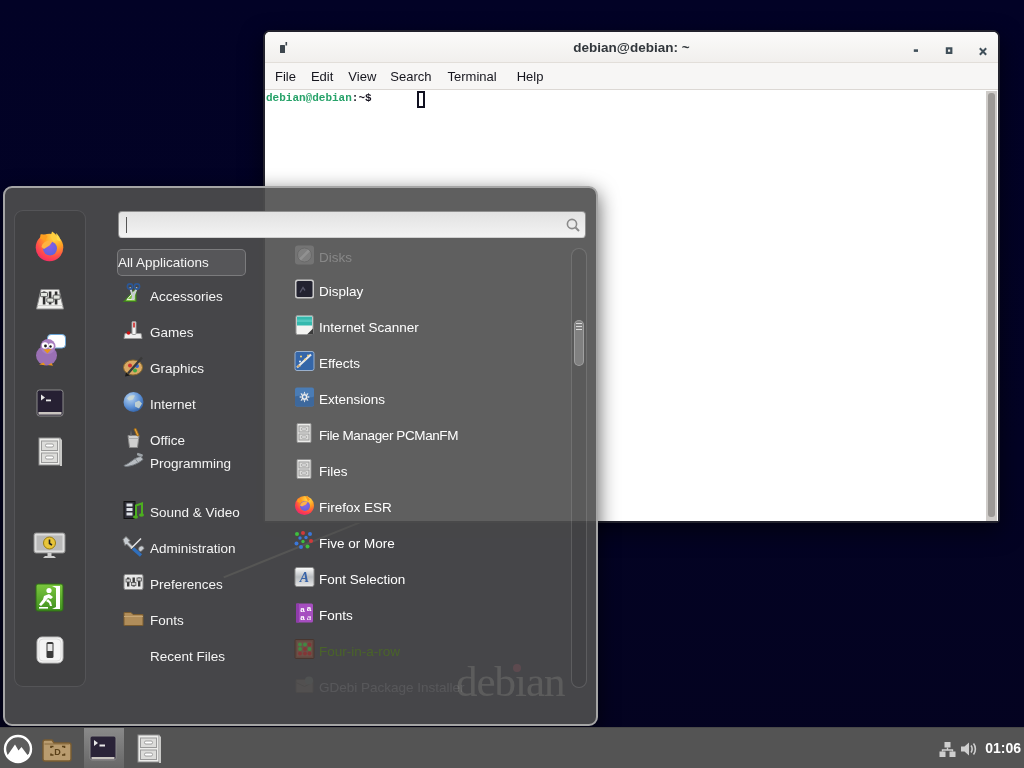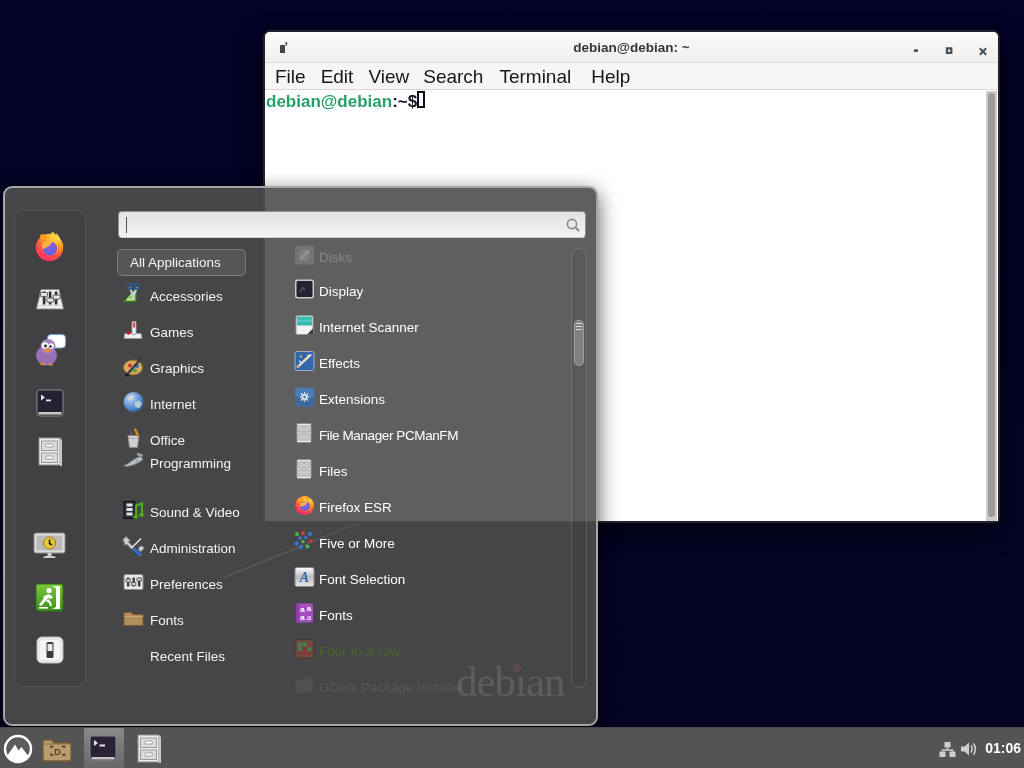--- a/index.html
+++ b/index.html
@@ -8,36 +8,36 @@
 
 
 #wm{position:absolute;left:456px;top:657px;font-family:"Liberation Serif",serif;font-size:43px;color:#dedede;letter-spacing:-1px}
 #wmdot{position:absolute;left:513px;top:664px;width:8px;height:8px;border-radius:50%;background:#e8295f}
 #wave{position:absolute;left:218px;top:547px;width:157px;height:2px;background:rgba(225,225,195,0.7);transform:rotate(-22deg)}
 
 
 #term{position:absolute;left:263px;top:30px;width:737px;height:493px;background:#fff;border:2px solid #23232e;border-radius:7px 7px 4px 4px;box-shadow:0 8px 22px rgba(0,0,0,.55)}
 #thead{position:absolute;left:0;top:0;width:100%;height:31px;background:linear-gradient(180deg,#fbfbfa,#f1efed);border-radius:5px 5px 0 0;border-bottom:1px solid #e2ded9}
 #ttitle{width:100%;text-align:center;font-size:13.5px;font-weight:bold;color:#32373c;line-height:31px}
-#tmenu{position:absolute;left:0;top:31px;width:100%;height:27px;background:#f7f6f5;border-bottom:1px solid #dcd8d4;font-size:19px;color:#16161e;line-height:27px}
+#tmenu{position:absolute;left:0;top:31px;width:100%;height:27px;background:#f7f6f5;border-bottom:1px solid #dcd8d4;font-size:13px;color:#16161e;line-height:27px}
 #tmenu span{display:inline-block}
 #tbody{position:absolute;left:0;top:58px;width:100%;height:431px;background:#fff}
 #tscroll{position:absolute;right:1px;top:59px;width:11px;height:430px;background:#cfccc9}
 #thandle{position:absolute;right:3px;top:61px;width:7px;height:424px;background:#9c9996;border-radius:3px}
-#prompt{position:absolute;left:1px;top:2px;font-family:Liberation Sans, sans-serif;font-size:17px;font-weight:bold;white-space:pre}
+#prompt{position:absolute;left:1px;top:2px;font-family:Liberation Mono, monospace;font-size:11px;font-weight:bold;white-space:pre}
 #prompt .g{color:#26a269}#prompt .d{color:#171421}
 #cursor{position:absolute;left:152px;top:1px;width:8px;height:17px;border:2px solid #101020;background:#fff}
 .wbtn{position:absolute;top:0;height:31px}
 
 
 #menu{position:absolute;left:3px;top:186px;width:595px;height:540px;background:rgba(78,78,78,0.90);border:2px solid #a5a5a5;border-radius:9px;box-shadow:0 6px 20px rgba(0,0,0,.65)}
 #sidebox{position:absolute;left:9px;top:22px;width:72px;height:477px;background:rgba(0,0,0,0.07);border:1px solid rgba(255,255,255,0.10);border-radius:9px}
 #search{position:absolute;left:113px;top:23px;width:468px;height:27px;background:linear-gradient(180deg,#e2e2e2,#f3f3f3);border:1px solid #8f8f8f;border-bottom-color:#cfcfcf;border-radius:4px}
 #search .caret{position:absolute;left:7px;top:5px;width:1px;height:16px;background:#555}
-#allapps{position:absolute;left:112px;top:61px;width:129px;height:27px;background:rgba(255,255,255,0.09);border:1px solid rgba(255,255,255,0.22);border-radius:5px;color:#f4f4f4;font-size:13.5px;line-height:25px;padding-left:12px}
+#allapps{position:absolute;left:112px;top:61px;width:129px;height:27px;background:rgba(255,255,255,0.09);border:1px solid rgba(255,255,255,0.22);border-radius:5px;color:#f4f4f4;font-size:13.5px;line-height:25px;padding-left:0}
 .cat{position:absolute;left:117px;height:36px;width:140px}
 .cat .lbl{position:absolute;left:28px;top:50%;transform:translateY(-50%);font-size:13.5px;color:#f4f4f4;white-space:nowrap}
 .cat .ico{position:absolute;left:0;top:50%;transform:translateY(-50%)}
 .app{position:absolute;left:289px;height:36px;width:290px}
 .app .lbl{position:absolute;left:25px;top:50%;transform:translateY(-50%);font-size:13.5px;color:#fff;white-space:nowrap}
 .app .ico{position:absolute;left:0;top:50%;transform:translateY(-50%)}
 #ascroll{position:absolute;left:566px;top:60px;width:16px;height:440px;background:rgba(0,0,0,0.05);border:1px solid rgba(255,255,255,0.14);border-radius:8px}
 #ahandle{position:absolute;left:2px;top:71px;width:10px;height:46px;background:rgba(160,160,160,0.55);border:1px solid rgba(255,255,255,0.25);border-radius:5px}
 #ahandle i{display:block;width:6px;height:1px;background:#d9d9d9;margin:2px auto 0}
 

